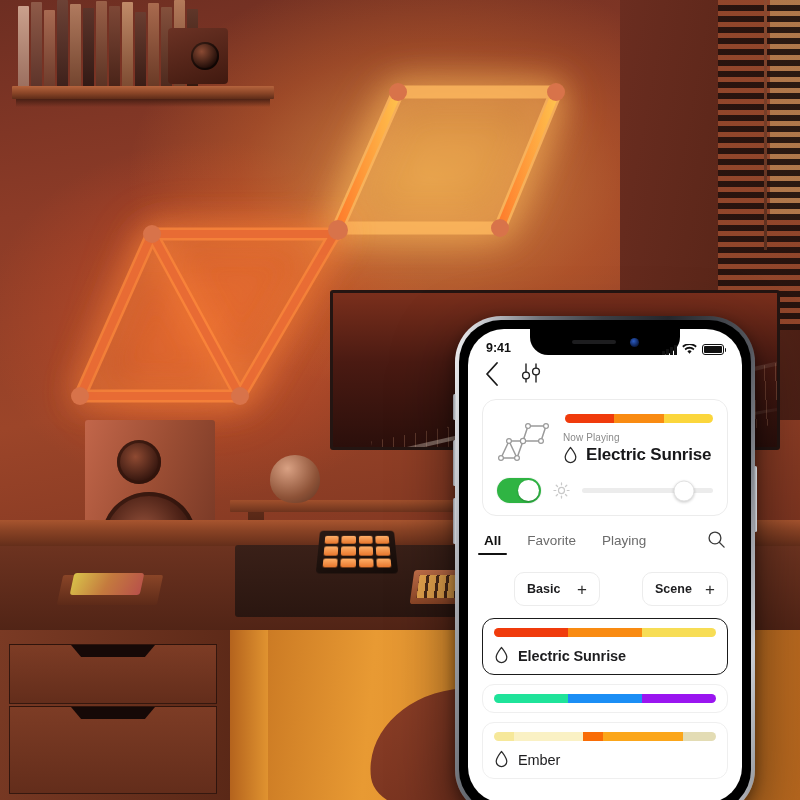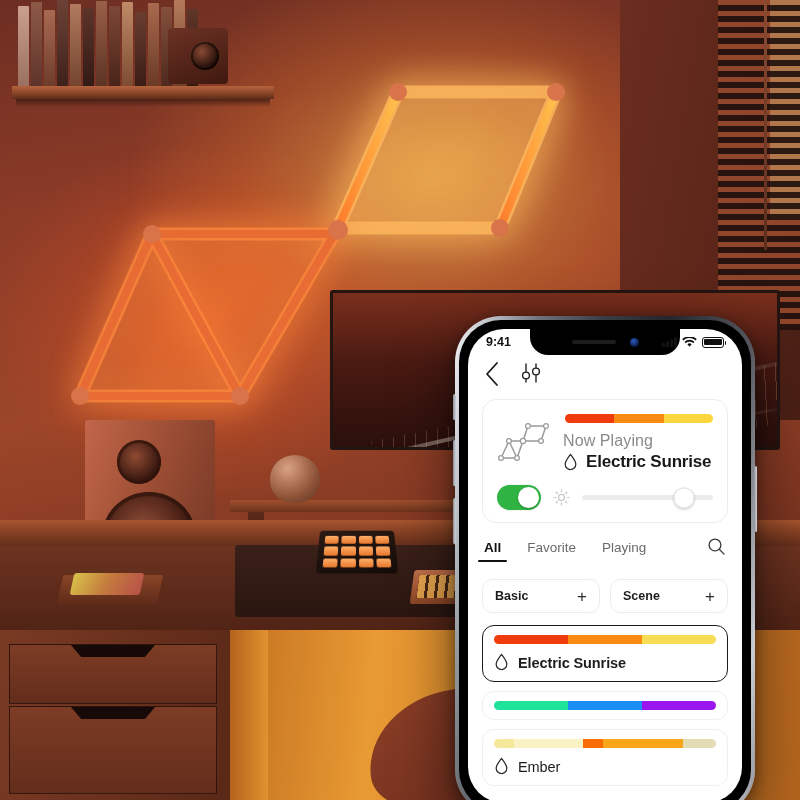--- a/index.html
+++ b/index.html
@@ -250,21 +250,21 @@
   }
   .notch-speaker { width:44px; height:4px; border-radius:3px; background:#1d1d1f; }
   .notch-cam {
     width:9px; height:9px; border-radius:50%;
     background:radial-gradient(circle at 40% 35%,#2b5cc4,#0a1b46 70%);
   }
 
   
   .statusbar {
     position:relative; height:26px; z-index:21;
-    display:flex; align-items:center; justify-content:space-between;
+    display:flex; align-items:flex-end; justify-content:space-between;
     padding:0 18px; font-size:12.5px; font-weight:700; color:#111;
   }
   .sb-right { display:flex; align-items:center; gap:5px; }
   .sig { display:flex; align-items:flex-end; gap:1.5px; height:10px; }
   .sig i { width:2.6px; background:#111; border-radius:.6px; display:block; }
   .sig i:nth-child(1){height:4px}.sig i:nth-child(2){height:6px}
   .sig i:nth-child(3){height:8px}.sig i:nth-child(4){height:10px}
   .batt {
     width:22px; height:11px; border:1.4px solid #111; border-radius:3px;
     position:relative; padding:1.3px;
@@ -293,21 +293,21 @@
     padding:12px 14px 12px; background:#fff;
   }
   .np-top { display:flex; gap:10px; align-items:flex-start; }
   .np-thumb { width:56px; height:44px; flex:none; margin-top:8px; }
   .np-right { flex:1; padding-top:2px; }
   .np-bar {
     height:9px; border-radius:5px; overflow:hidden; display:flex; margin-bottom:9px;
     margin-left:2px;
   }
   .np-bar span { display:block; height:100%; }
-  .np-label { font-size:16px; color:#8a8a8a; letter-spacing:.1px; }
+  .np-label { font-size:10px; color:#8a8a8a; letter-spacing:.1px; }
   .np-scene { display:flex; align-items:center; gap:8px; margin-top:2px; }
   .np-scene-name { font-size:17px; font-weight:800; color:#18181a; letter-spacing:-.2px; }
 
   .np-controls { display:flex; align-items:center; gap:12px; margin-top:13px; }
   .toggle {
     width:44px; height:25px; border-radius:14px; background:#2fb443;
     position:relative; flex:none;
     box-shadow:0 0 0 1px rgba(0,0,0,.04);
   }
   .toggle i {
@@ -337,21 +337,21 @@
     content:""; position:absolute; left:-6px; right:-6px; bottom:0;
     height:2.5px; background:#111; border-radius:2px;
   }
   .tab-search { margin-left:auto; padding-bottom:5px; }
 
   
   .chips { display:flex; gap:10px; margin:14px 14px 0; }
   .chip {
     flex:1; height:34px; border:1px solid #ececec; border-radius:10px;
     display:flex; align-items:center; justify-content:space-between;
-    padding:0 12px; font-size:12.5px; font-weight:700; color:#1d1d1f;
+    padding:0 12px; font-size:12.5px; font-weight:700; color:#1d1d1f;margin-left:32px;
   }
   .chip-plus { font-size:17px; font-weight:400; color:#2b2b2b; line-height:1; }
 
   
   .scenes { margin:12px 14px 0; display:flex; flex-direction:column; gap:9px; }
   .scene-card {
     border:1px solid #efefef; border-radius:12px; padding:9px 11px 9px;
     background:#fff;
   }
   .scene-card.selected { border:1.6px solid #1b1b1b; }

